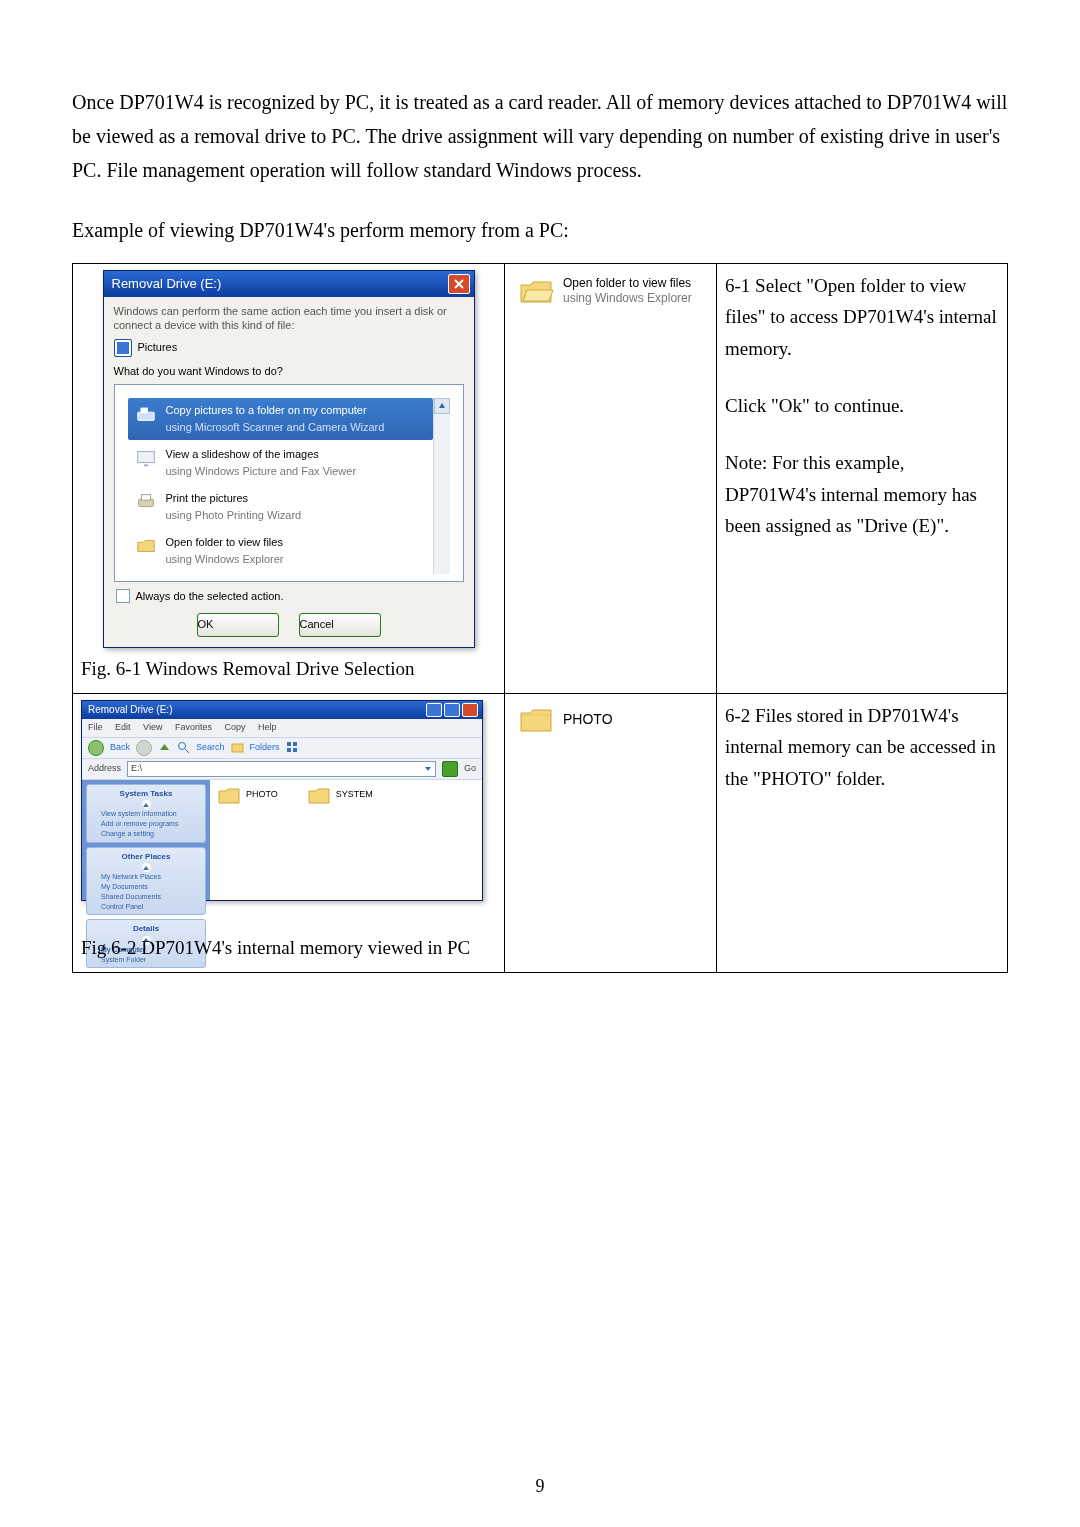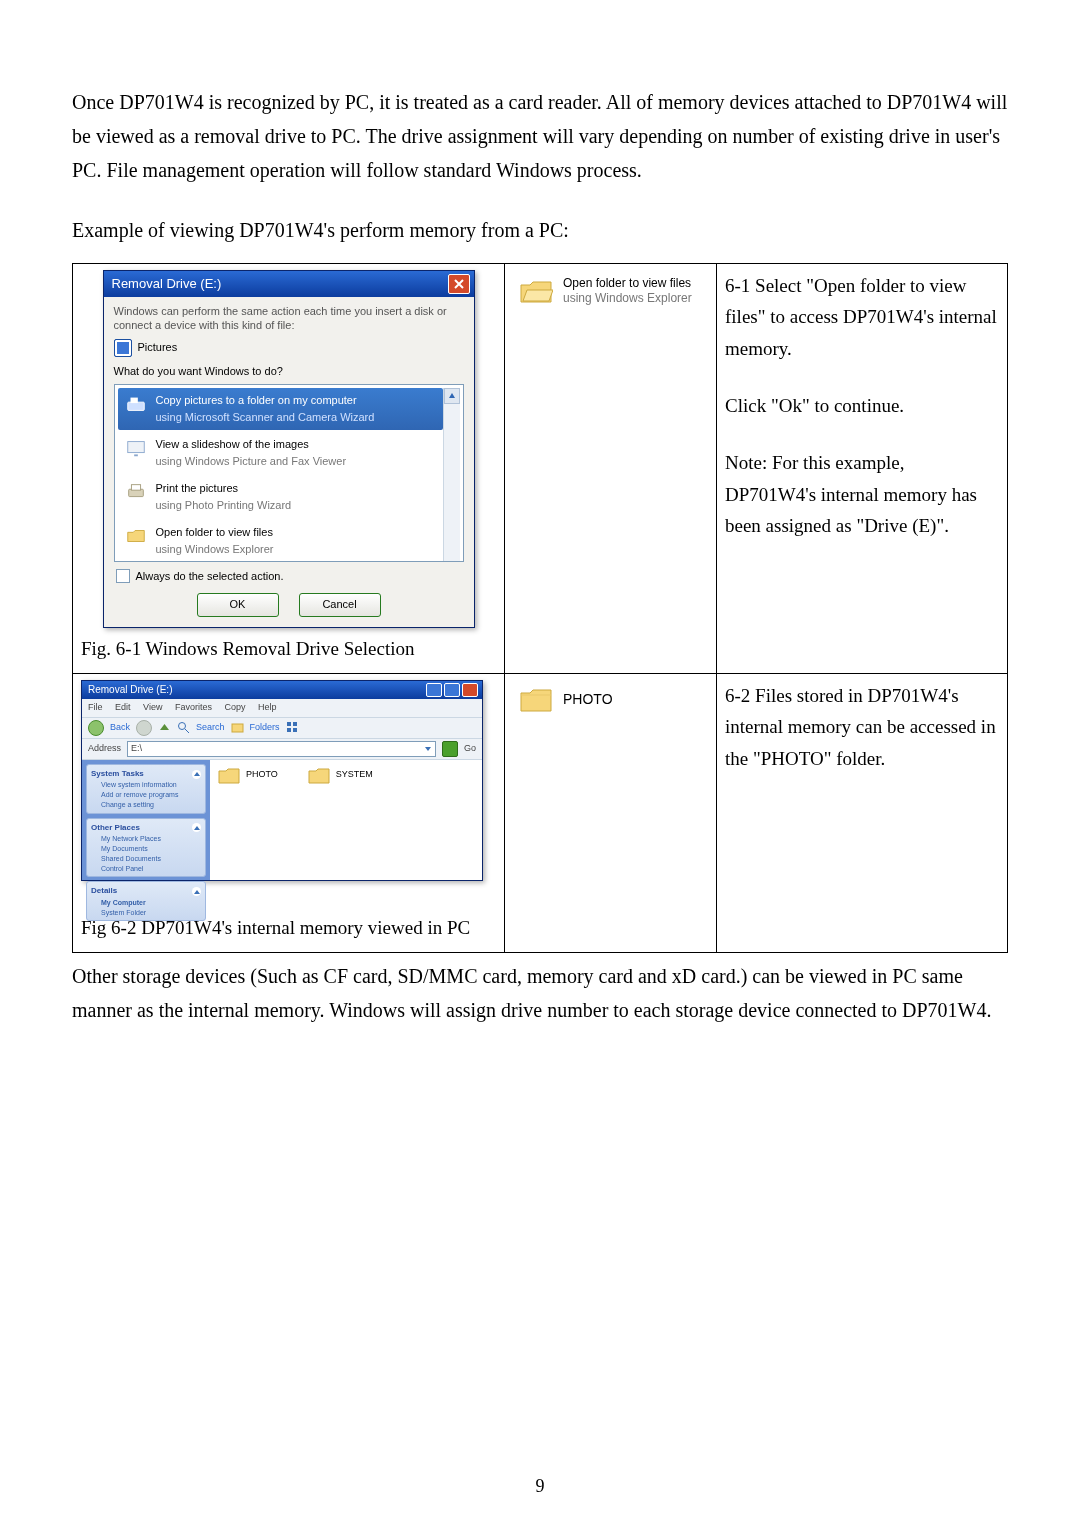--- a/index.html
+++ b/index.html
@@ -78,21 +78,21 @@
   .ap-subtext { color: #555; margin-bottom: 6px; line-height: 1.25; }
   .ap-row { display: flex; align-items: flex-start; gap: 6px; margin-bottom: 6px; }
   .ap-picicon {
     width: 16px; height: 16px; background: #3b76d6; border: 1px solid #1b4fa0;
     border-radius: 2px; box-shadow: inset 0 0 0 2px #fff;
   }
   .ap-list {
     border: 1px solid #7f9db9;
     background: #fff;
     height: 170px;
-    padding: 3px;
+    padding: 13px;
     overflow: hidden;
   }
   .ap-item {
     display: flex; gap: 8px; align-items: flex-start;
     padding: 4px 6px;
     border-radius: 2px;
     margin-bottom: 2px;
   }
   .ap-item.selected {
     background: linear-gradient(#3a7ccf,#2f66b3);
@@ -112,21 +112,21 @@
   .ap-arrow { height: 14px; background: #dfe7f1; border: 1px solid #b0c2d8; display:flex; align-items:center; justify-content:center; }
   .ap-arrow svg { width:8px; height:8px; fill:#2f66b3; }
   .ap-check { display:flex; align-items:center; gap:6px; margin: 6px 0 8px 2px; }
   .ap-check .box { width:12px; height:12px; border:1px solid #7f9db9; background:#fff; }
   .ap-buttons { display:flex; justify-content:center; gap:20px; }
   .ap-btn {
     width: 80px; height: 22px;
     border: 1px solid #267a1f;
     border-radius: 3px;
     background: linear-gradient(#fff,#e5e5e0);
-    display:flex; align-items:center; justify-content:center;
+    display:flex; align-items:center; justify-content:flex-start;
   }
 
   
   .ex-window {
     width: 400px;
     font-family: Tahoma, Arial, sans-serif;
     font-size: 9px;
     color: #0a246a;
     border: 1px solid #0a246a;
     box-shadow: 2px 2px 5px rgba(0,0,0,.3);
@@ -160,21 +160,21 @@
   }
   .ex-addr .go {
     width:14px; height:14px; background:#4aa02c; border:1px solid #2e6d1a; border-radius:2px;
   }
   .ex-body { display:flex; height:120px; background:#fff; }
   .ex-side { width:120px; background:#6c93d6; padding:4px; }
   .ex-panel {
     background: linear-gradient(#dfe9f7,#c8d8f0);
     border:1px solid #9fb8e0; border-radius:3px; margin-bottom:4px; padding:3px 4px;
   }
-  .ex-panel .hdr { color:#2a4e9e; font-weight:bold; display:flex; justify-content:space-between; align-items:center; font-size:8px; }
+  .ex-panel .hdr { color:#2a4e9e; font-weight:bold; display:flex; justify-content:space-between; align-items:center; font-size:8px;flex-direction:column; }
   .ex-panel .item { color:#335fa8; font-size:7px; padding-left:10px; line-height:1.4; }
   .ex-panel .chev { width:9px; height:9px; border-radius:50%; background:#fff; display:flex; align-items:center; justify-content:center; }
   .ex-content { flex:1; padding:6px 8px; display:flex; gap:30px; align-items:flex-start; }
   .ex-folder { display:flex; align-items:center; gap:6px; font-size:9px; color:#000; }
   .ex-folder .fico { width:22px; height:18px; }
 
   
   .c2-item { display:flex; align-items:center; gap:10px; margin: 6px 0 0 6px; }
   .c2-folder { width:34px; height:28px; }
   .c2-text { font-family: Tahoma, Arial, sans-serif; font-size: 12px; line-height: 1.25; color:#000; }
@@ -444,16 +444,15 @@
 
       <td class="col3">
         <div class="step-text">
           <div class="para">6-2 Files stored in DP701W4's internal memory can be accessed in the "PHOTO" folder.</div>
         </div>
       </td>
     </tr>
   </tbody>
     </table>
 
-  <p class="body">Other storage devices (Such as CF card, SD/MMC card, memory card and xD card.) can be viewed in PC same manner as the internal memory. Windows will assign drive number to each storage device connected to DP701W4.</p>
 
   <div class="page-number">9</div>
 </div>
 
 </body></html>

